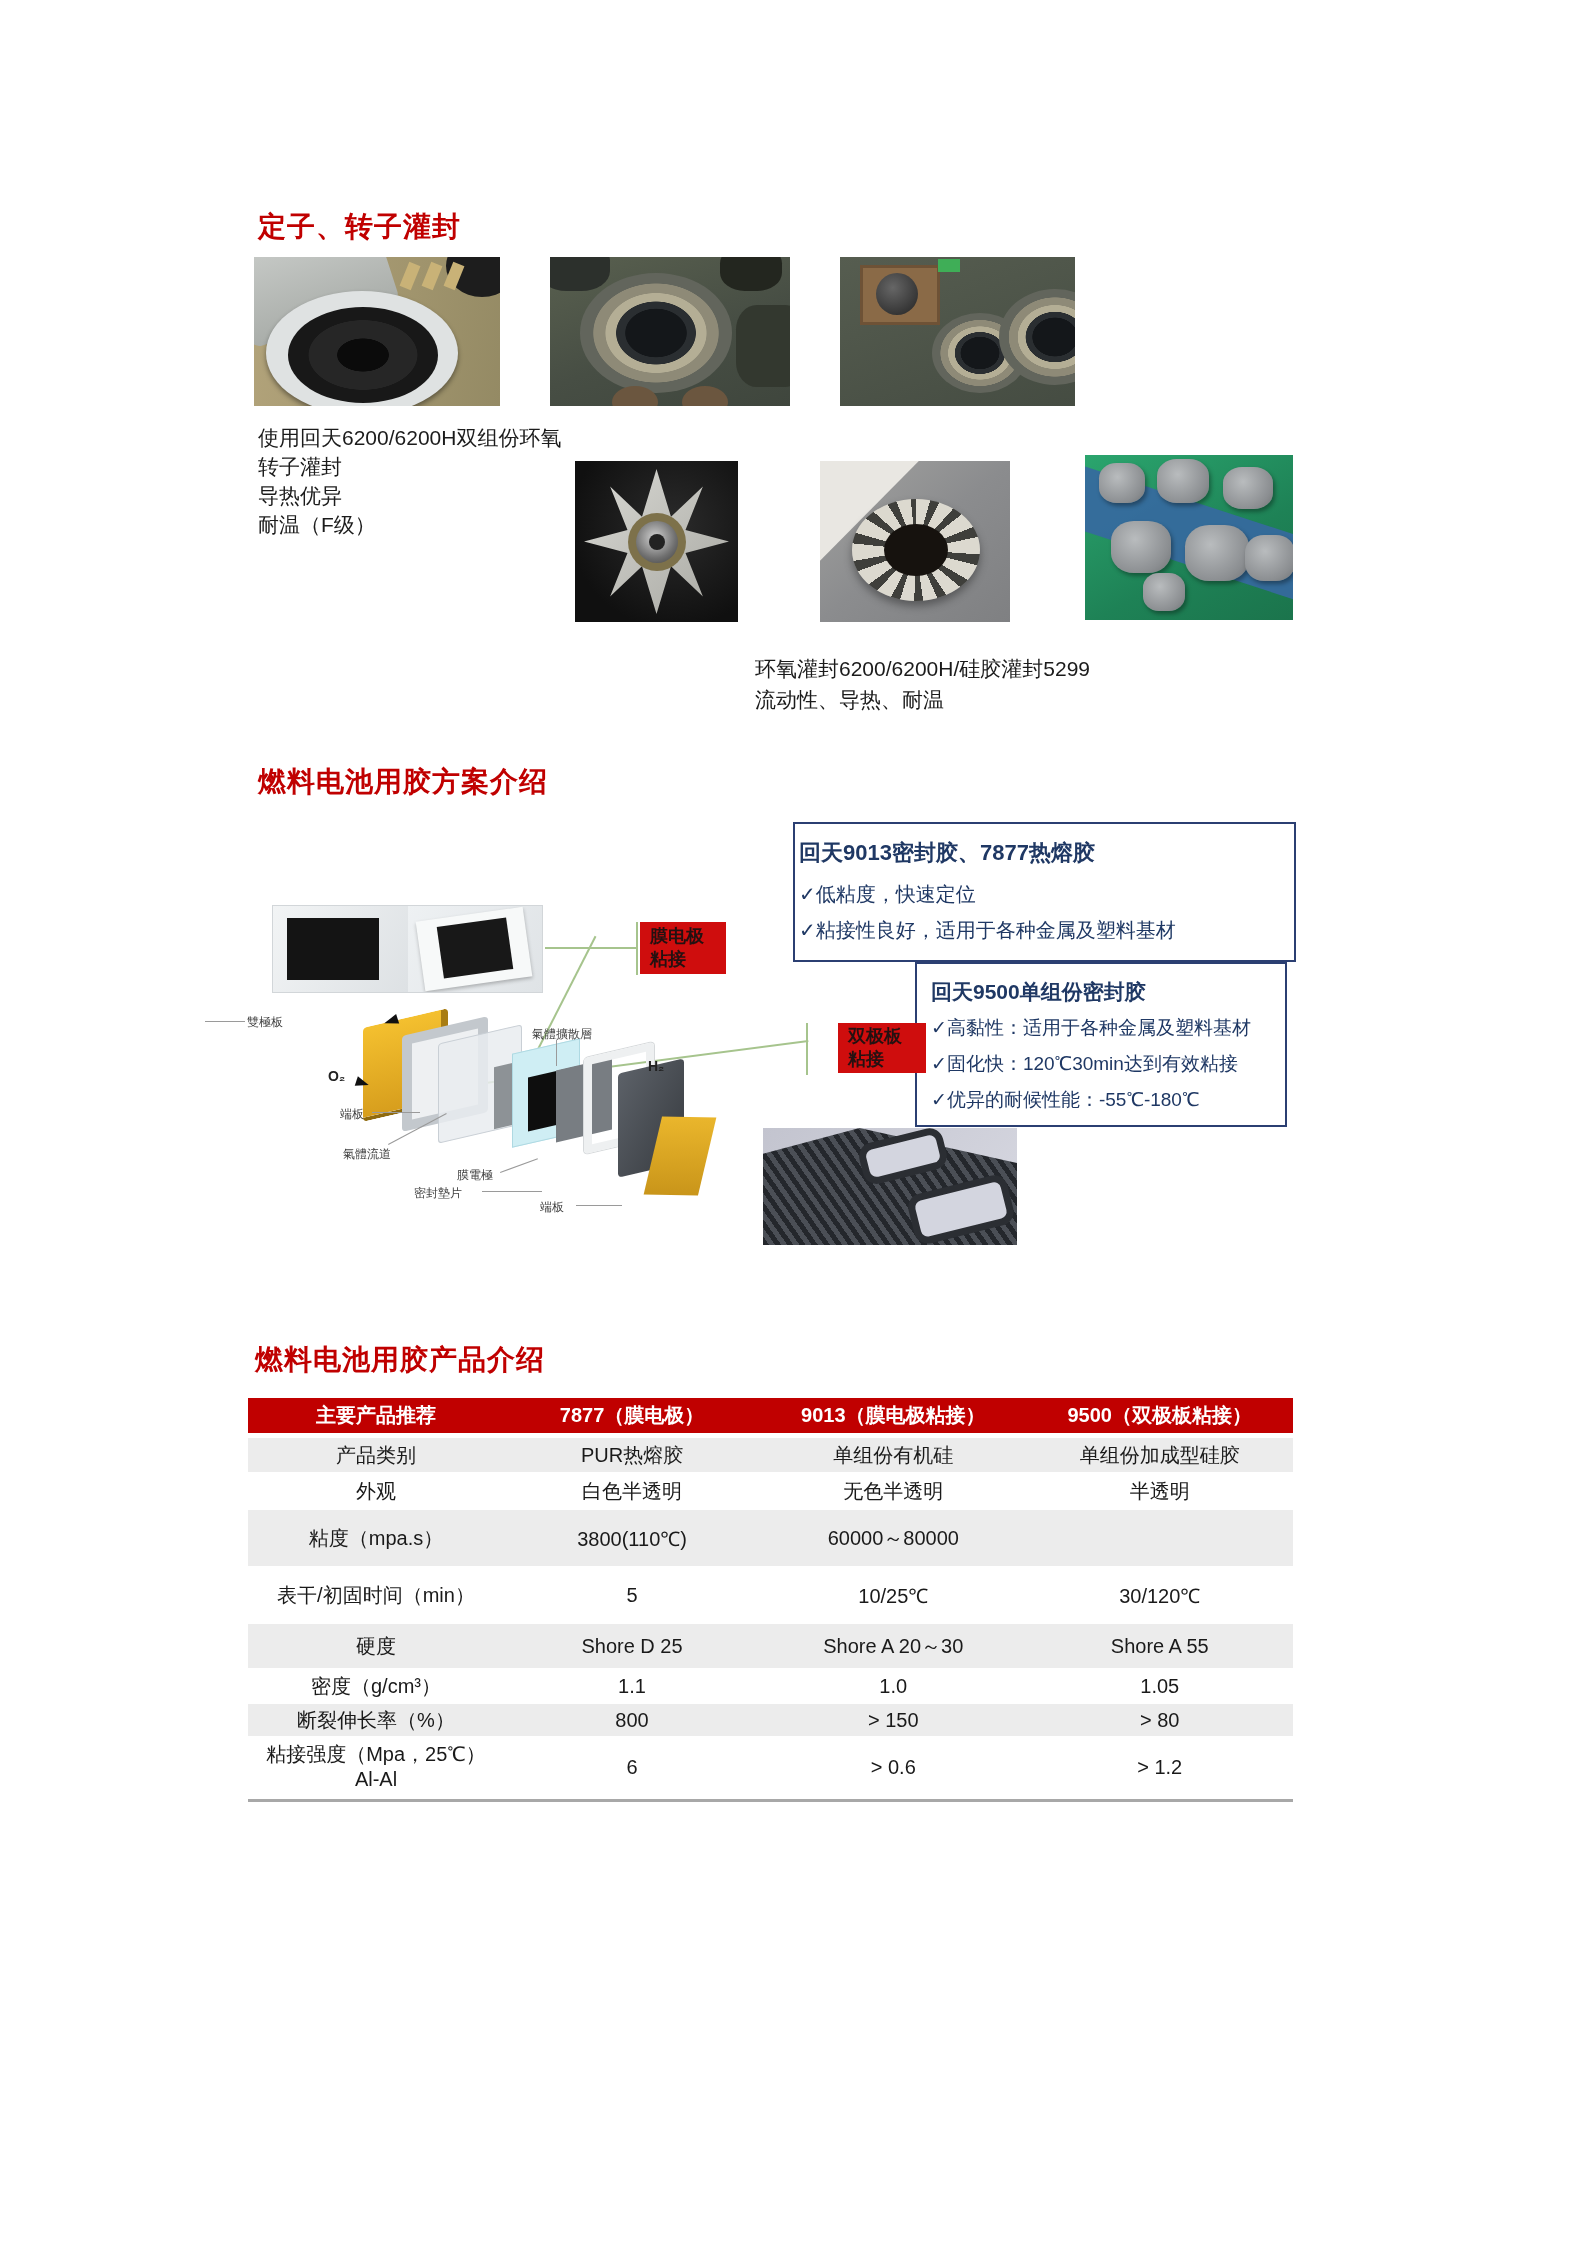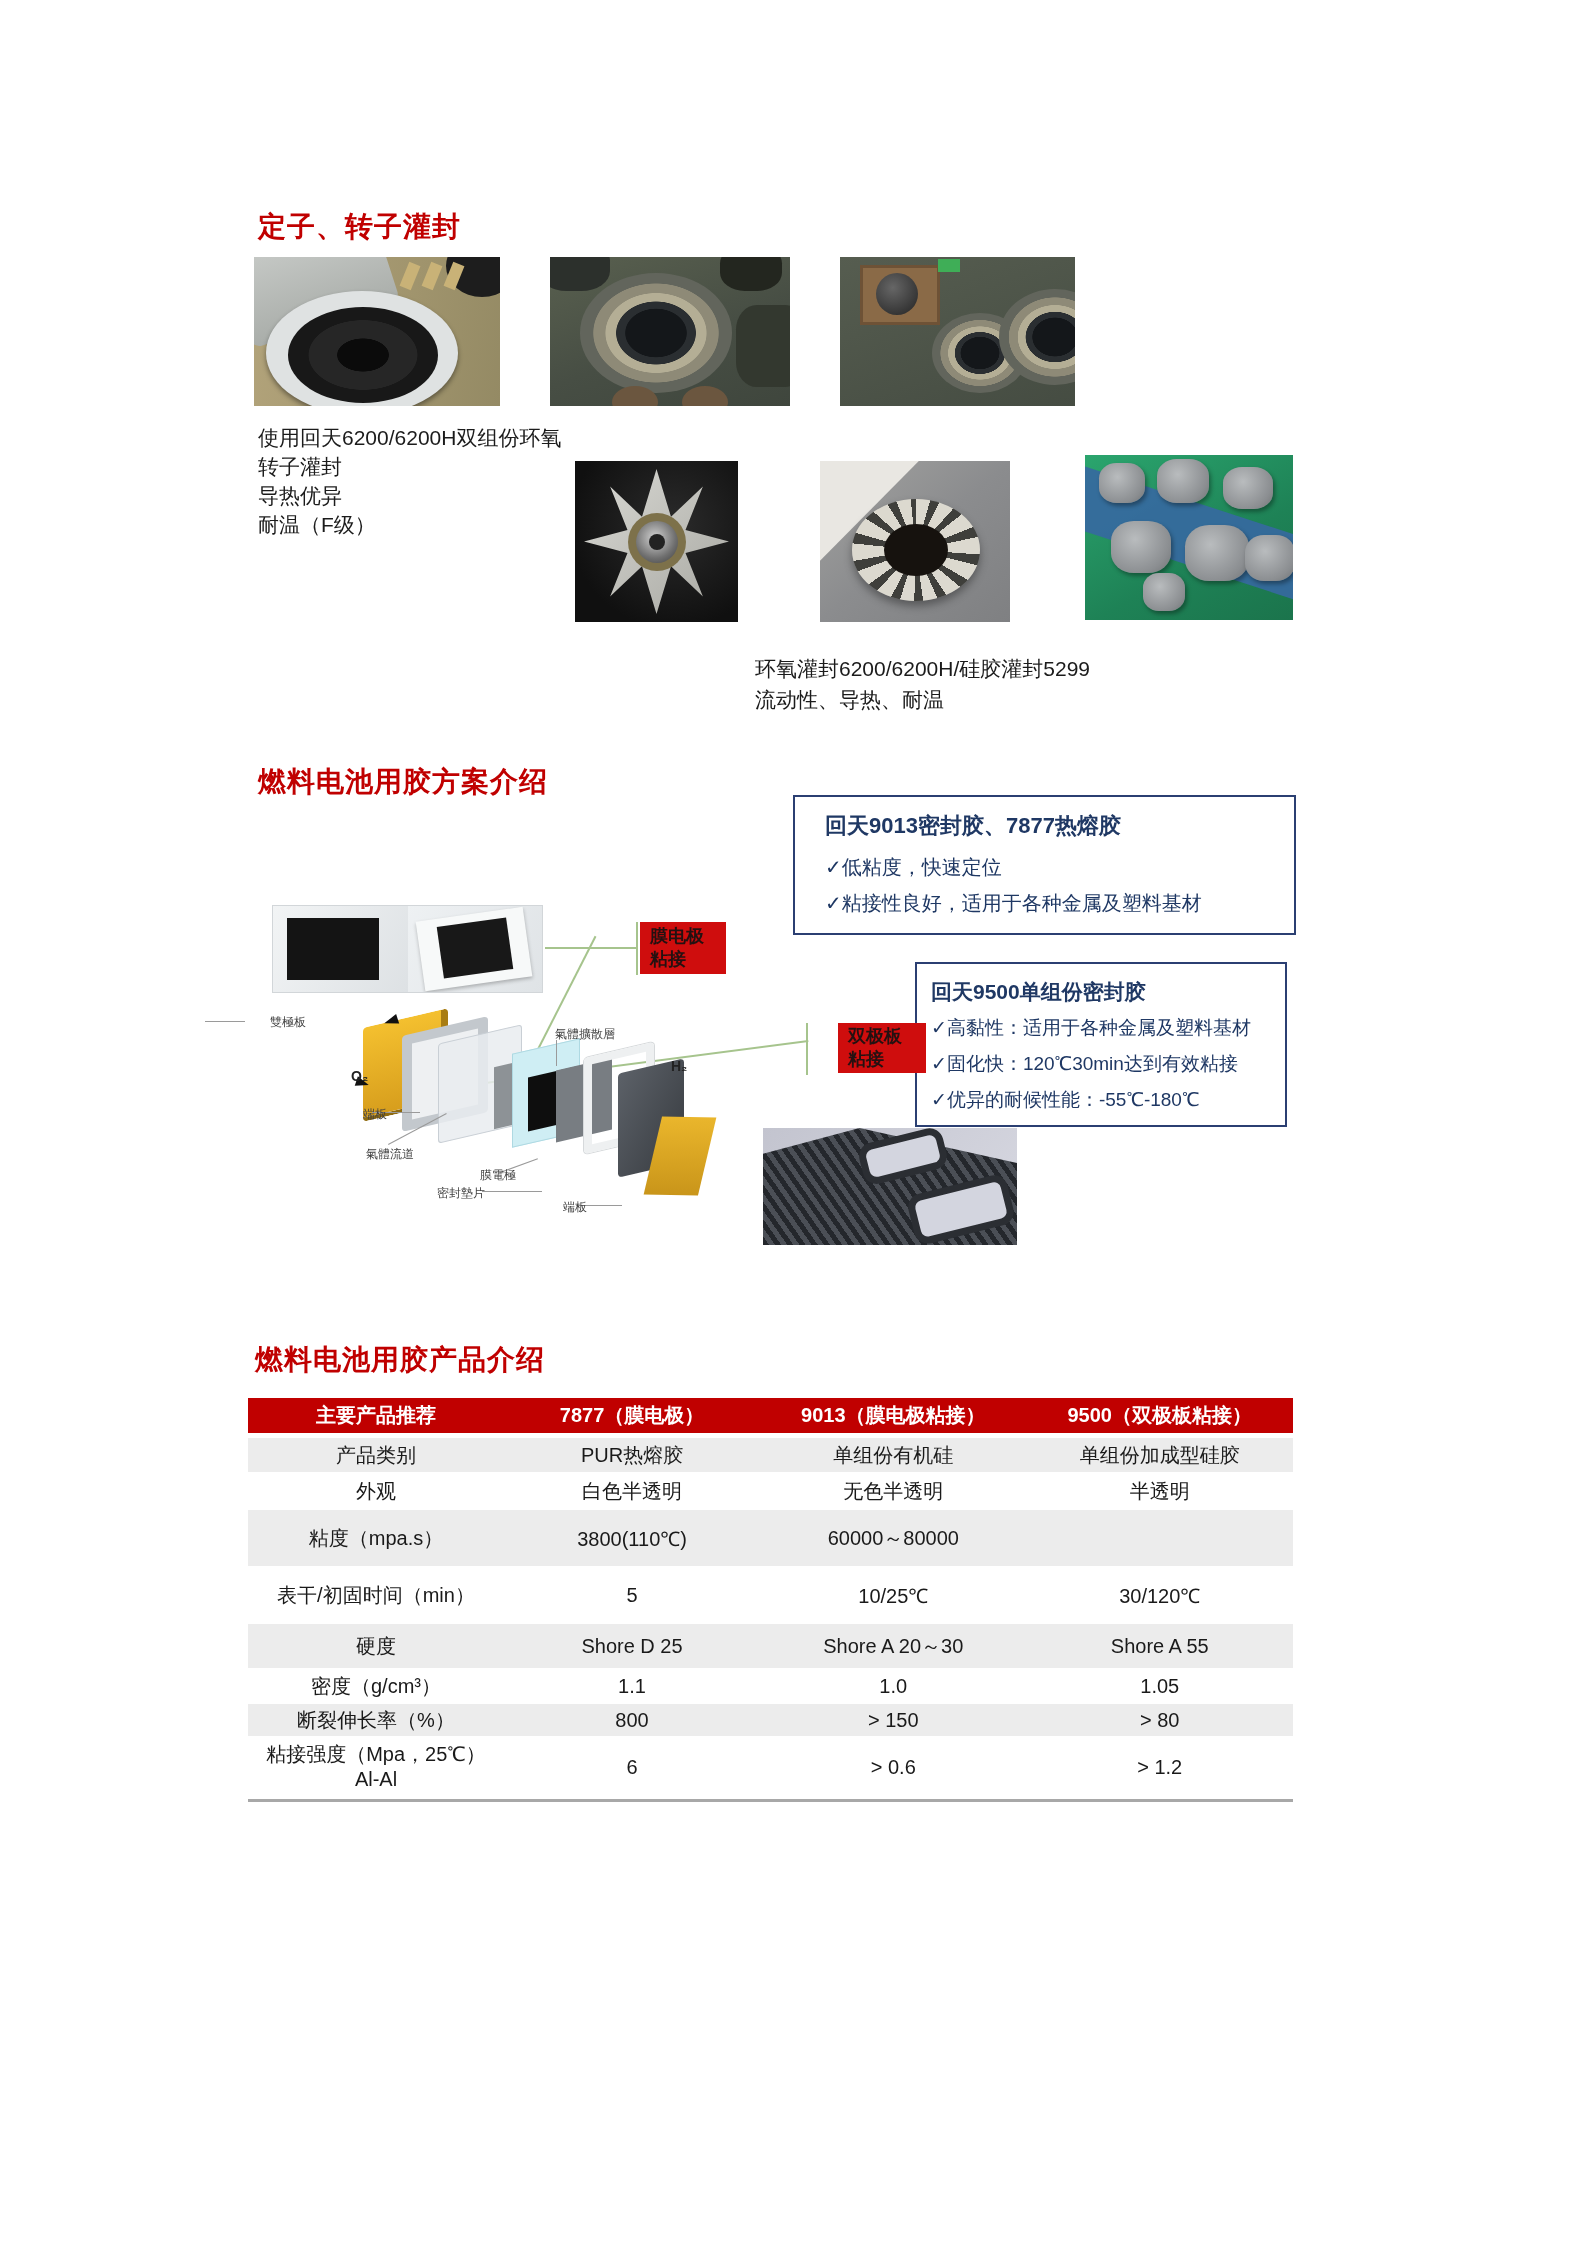--- a/index.html
+++ b/index.html
@@ -60,21 +60,21 @@
   .q3 { left:1085px; top:455px; width:208px; height:165px; background:linear-gradient(150deg,#2ba56e,#1e8256 60%,#1b744c); }
   .q3band { left:-35px; top:52px; width:310px; height:62px; background:#36699f; transform:rotate(18deg); opacity:.92; }
   .mh { border-radius:38%; background:radial-gradient(circle at 40% 35%,#b9bcbe,#8b8e91 70%,#707375); box-shadow:2px 3px 4px rgba(0,0,0,.35); }
   .mh1{left:14px;top:8px;width:46px;height:40px;} .mh2{left:72px;top:4px;width:52px;height:44px;}
   .mh3{left:138px;top:12px;width:50px;height:42px;} .mh4{left:26px;top:66px;width:60px;height:52px;}
   .mh5{left:100px;top:70px;width:64px;height:56px;} .mh6{left:160px;top:80px;width:50px;height:46px;}
   .mh7{left:58px;top:118px;width:42px;height:38px;}
 
   
   .bbox { position:absolute; border:2px solid #2b3f72; background:#fff; color:#1f3864; }
-  .box1 { left:793px; top:795px; width:503px; height:140px; padding:10px 30px; }
+  .box1 { left:793px; top:822px; width:503px; height:140px; padding:10px 4px; }
   .box2 { left:915px; top:962px; width:372px; height:165px; padding:10px 14px; }
   .bbox .bt { font-weight:bold; font-size:22px; margin:4px 0 8px 0; }
   .box2 .bt { font-size:21px; margin-bottom:4px; }
   .box1 .it { font-size:20px; line-height:36px; }
   .box2 .it { font-size:19px; line-height:36px; }
 
   .mem { left:272px; top:905px; width:271px; height:88px; background:#e4e7ea; border:1px solid #d2d6d9; }
   .memL { left:0; top:0; width:50%; height:100%; background:linear-gradient(120deg,#f2f4f5,#dde1e4); }
   .memLb { left:14px; top:12px; width:92px; height:62px; background:#141414; }
   .memR { left:50%; top:0; width:50%; height:100%; background:linear-gradient(120deg,#eef1f3,#dfe3e6); }
@@ -99,21 +99,21 @@
   .pls  { left:402px; top:1026px; width:86px; height:96px; background:#eef0f2; border:10px solid #c3c8cd; border-radius:4px; }
   .plc  { left:438px; top:1034px; width:84px; height:100px; background:rgba(233,236,240,.85); border:1px solid #c9cfd5; border-radius:4px; }
   .plg1 { left:494px; top:1060px; width:62px; height:62px; background:#8d9296; }
   .plcy { left:512px; top:1046px; width:68px; height:94px; background:#cfeef4; border:1px solid #aed9e2; }
   .plb  { left:528px; top:1072px; width:48px; height:54px; background:#0e0e0e; }
   .plg2 { left:556px; top:1064px; width:56px; height:72px; background:#787d82; }
   .plgk { left:584px; top:1050px; width:70px; height:96px; border:8px solid #eef0f1; border-radius:4px; box-shadow:0 0 0 1px #d6d9db; }
   .pld  { left:618px; top:1066px; width:66px; height:104px; background:linear-gradient(120deg,#5c6168,#383c41); border-radius:4px; }
   .plyr { left:652px; top:1118px; width:56px; height:76px; background:linear-gradient(#eab62c,#c9951a); transform:skewY(-13deg) rotate(14deg); }
 
-  .dlab { position:absolute; font-size:12px; color:#3f3f3f; white-space:nowrap;margin-left:23px; }
+  .dlab { position:absolute; font-size:12px; color:#3f3f3f; white-space:nowrap; }
   .gas  { font-size:14px; font-weight:bold; color:#222; }
   .ll { position:absolute; background:#9a9a9a; height:1px; transform-origin:0 0; }
   .tri { position:absolute; width:0; height:0; }
   .o2arrow { left:356px; top:1078px; border-left:13px solid #111; border-top:5px solid transparent; border-bottom:5px solid transparent; transform:rotate(18deg); }
   .flowtri { left:384px; top:1016px; border-right:14px solid #111; border-top:5px solid transparent; border-bottom:5px solid transparent; transform:rotate(-18deg); }
 
   .bip { left:763px; top:1128px; width:254px; height:117px; background:linear-gradient(135deg,#c3c4cf,#d8d9e2); }
   .bipplate { left:0; top:0; width:100%; height:100%;
      background:repeating-linear-gradient(55deg,#24272c 0 5px,#4b4f56 5px 10px);
      clip-path:polygon(0 22%,38% 0,100% 30%,100% 100%,0 100%); }

